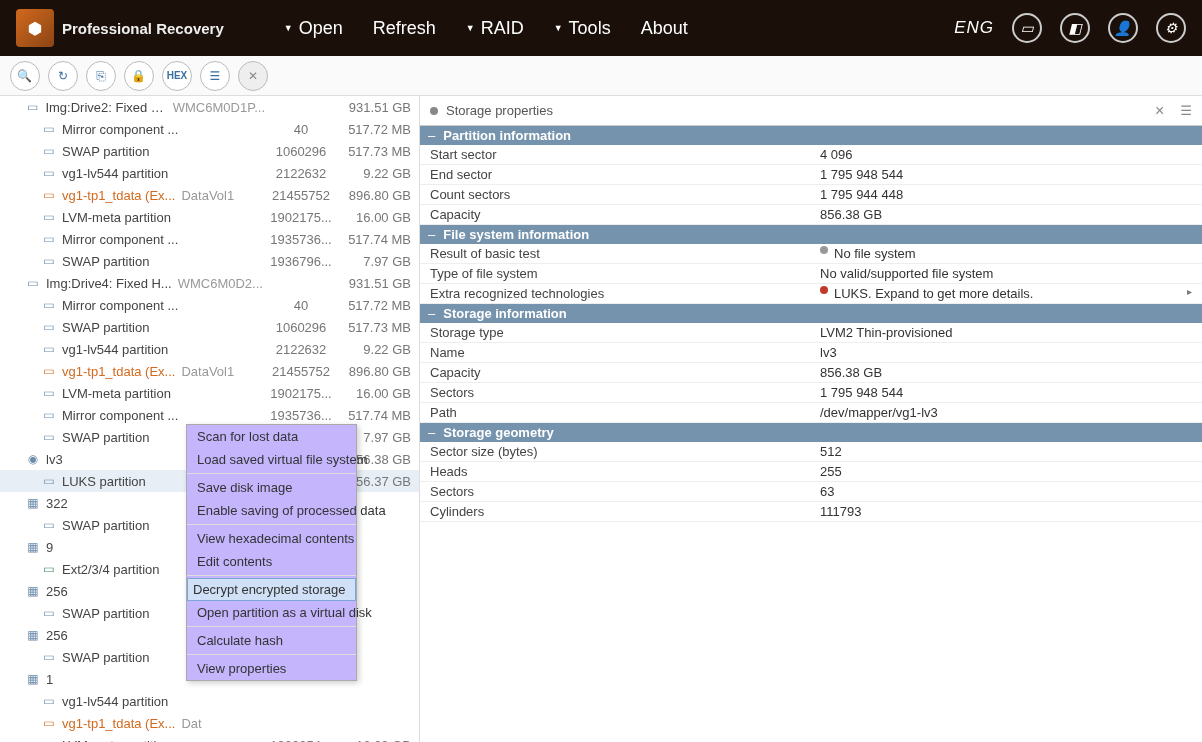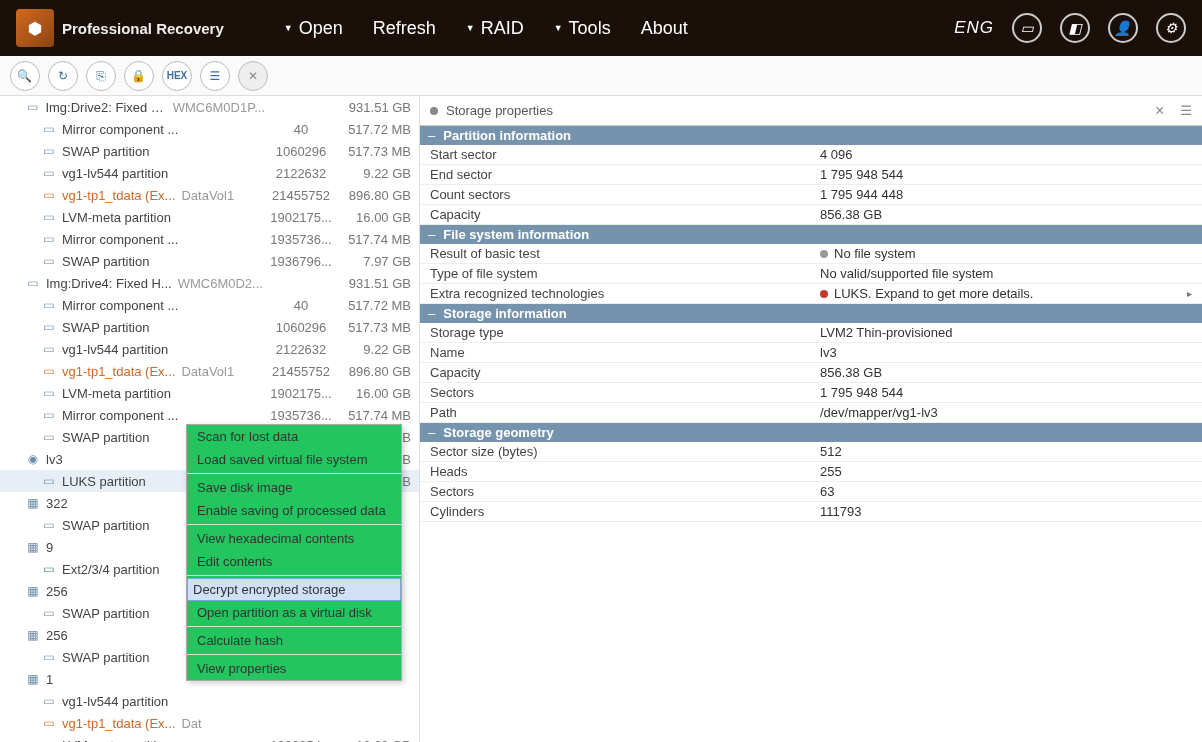--- a/index.html
+++ b/index.html
@@ -35,37 +35,37 @@
 .tree-label { flex: 0 1 auto; white-space: nowrap; overflow: hidden; text-overflow: ellipsis; }
 .tree-extra { color: #999; margin-left: 6px; }
 .tree-spacer { flex: 1; }
 .tree-num { color: #777; text-align: center; min-width: 72px; }
 .tree-size { color: #777; text-align: right; min-width: 68px; margin-left: 6px; }
 .tree-orange { color: #d2691e; font-weight: 500; }
 .ind-1 { padding-left: 24px; }
 .ind-2 { padding-left: 40px; }
 
 
-.context-menu { position: absolute; left: 186px; top: 328px; width: 216px; background: #22c55e; border: 1px solid #aaa; box-shadow: 2px 2px 6px rgba(0,0,0,0.2); z-index: 50; font-size: 13px; }
+.context-menu { position: absolute; left: 186px; top: 328px; width: 171px; background: #c4b5fd; border: 1px solid #aaa; box-shadow: 2px 2px 6px rgba(0,0,0,0.2); z-index: 50; font-size: 13px; }
 .ctx-item { padding: 4px 10px; cursor: pointer; white-space: nowrap; }
 .ctx-item.highlight { background: #cfe0f7; border: 1px solid #7aa7d9; padding: 3px 5px; }
 .ctx-sep { height: 1px; background: #ddd; margin: 2px 0; }
 
 
 .prop-tab { height: 30px; display: flex; align-items: center; border-bottom: 1px solid #ccc; padding: 0 10px; gap: 8px; font-size: 13px; color: #555; }
 .prop-tab .dot { width: 8px; height: 8px; background: #888; border-radius: 50%; }
 .prop-tab .close-x { margin-left: auto; color: #888; cursor: pointer; font-size: 16px; }
 .prop-menu { margin-left: 8px; color: #888; cursor: pointer; }
 
 
 .section-hdr { background: #7693ad; color: #fff; padding: 2px 8px; font-size: 13px; font-weight: 600; display: flex; align-items: center; gap: 8px; }
 .section-hdr .collapse { font-weight: normal; }
 .prop-row { display: flex; border-bottom: 1px solid #eee; font-size: 13px; }
 .prop-key { width: 390px; padding: 2px 10px; color: #444; }
-.prop-val { flex: 1; padding: 2px 10px; color: #333; display: flex; align-items: center; gap: 6px; }
+.prop-val { flex: 1; padding: 2px 10px; color: #333; display: flex; gap: 6px; }
 .dot-gray { width: 8px; height: 8px; background: #999; border-radius: 50%; display: inline-block; }
 .dot-red { width: 8px; height: 8px; background: #c0392b; border-radius: 50%; display: inline-block; }
 .expand-arrow { margin-left: auto; color: #777; font-size: 10px; }
 
 
 .left-panel::-webkit-scrollbar, .right-panel::-webkit-scrollbar { width: 12px; }
 .left-panel::-webkit-scrollbar-thumb, .right-panel::-webkit-scrollbar-thumb { background: #ccc; }
 </style>
 </head>
 <body>

